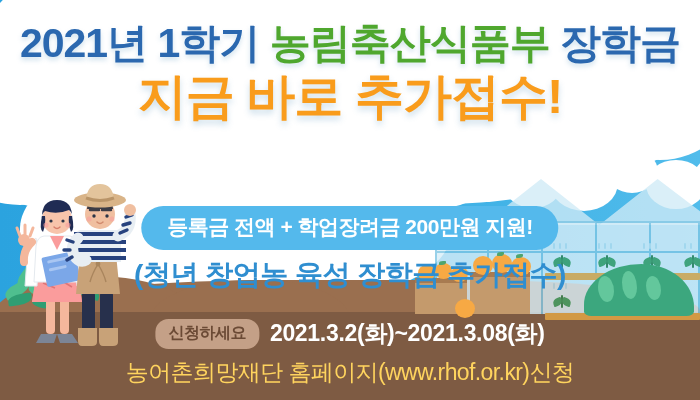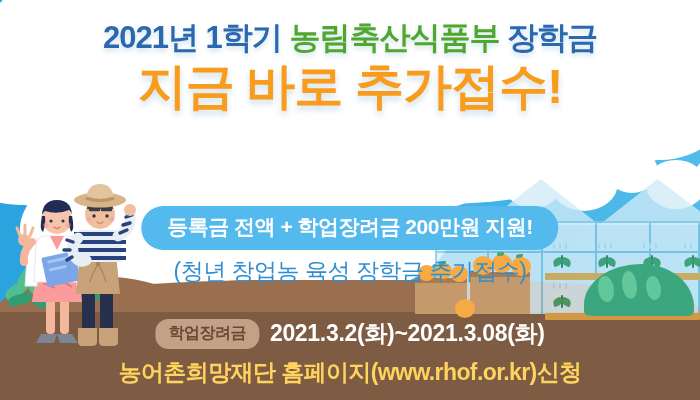--- a/index.html
+++ b/index.html
@@ -145,21 +145,21 @@
 
   
   .person { position:absolute; }
 
   
   .title-wrap {
     position:absolute; left:0; top:22px; width:700px;
     text-align:center; z-index:30;
   }
   .title-line1 {
-    font-size:31px; font-weight:bold; letter-spacing:-1px;
+    font-size:41px; font-weight:bold; letter-spacing:-1px;
     line-height:1.06; white-space:nowrap;
     -webkit-text-stroke:6px #FFFFFF;
     paint-order:stroke fill;
     text-shadow:0 3px 5px rgba(90,150,190,.28);
   }
   .title-line2 {
     margin-top:6px;
     font-size:49px; font-weight:bold; letter-spacing:-1px;
     line-height:1.06; white-space:nowrap;
     color:#F99C1C;
@@ -177,42 +177,42 @@
     color:#FFFFFF;
     font-size:21px; font-weight:bold; letter-spacing:-.5px;
     padding:7px 26px 9px 26px;
     border-radius:22px;
     white-space:nowrap;
   }
   .subline {
     position:absolute; left:50%; transform:translateX(-50%);
     top:256px; z-index:30;
     color:#2F8ED0;
-    font-size:23px; font-weight:normal; letter-spacing:-.5px;
+    font-size:28px; font-weight:bold; letter-spacing:-.5px;
     white-space:nowrap;
   }
 
   .period-row {
     position:absolute; left:50%; transform:translateX(-50%);
     top:318px; z-index:30;
     display:flex; align-items:center; gap:11px;
     white-space:nowrap;
   }
   .period-badge {
     background:#C4A087; color:#6B4A35;
     font-size:16px; font-weight:bold; letter-spacing:-.5px;
     padding:4px 13px 5px 13px; border-radius:13px;
   }
   .period-date {
     color:#FFFFFF; font-size:23px; font-weight:bold; letter-spacing:-.3px;
   }
   .site-line {
     position:absolute; left:50%; transform:translateX(-50%);
     top:357px; z-index:30;
-    color:#FFD45E; font-size:23px; font-weight:bold; letter-spacing:-.6px;
+    color:#FFD45E; font-size:23px; font-weight:normal; letter-spacing:-.6px;
     white-space:nowrap;
   }
 </style>
 </head>
 <body>
 
 <div id="banner">
 
   <div class="sky">
     <div class="cloud-main"></div>
@@ -448,19 +448,19 @@
       <span class="t-green">농림축산식품부</span>
       <span class="t-blue">장학금</span>
     </div>
     <div class="title-line2">지금 바로 추가접수!</div>
   </div>
 
   <div class="pill-benefit">등록금 전액 + 학업장려금 200만원 지원!</div>
   <div class="subline">(청년 창업농 육성 장학금 추가접수)</div>
 
   <div class="period-row">
-    <span class="period-badge">학업장려금</span>
+    <span class="period-badge">신청하세요</span>
     <span class="period-date">2021.3.2(화)~2021.3.08(화)</span>
   </div>
 
   <div class="site-line">농어촌희망재단 홈페이지(www.rhof.or.kr)신청</div>
 
 </div>
 
 </body></html>

